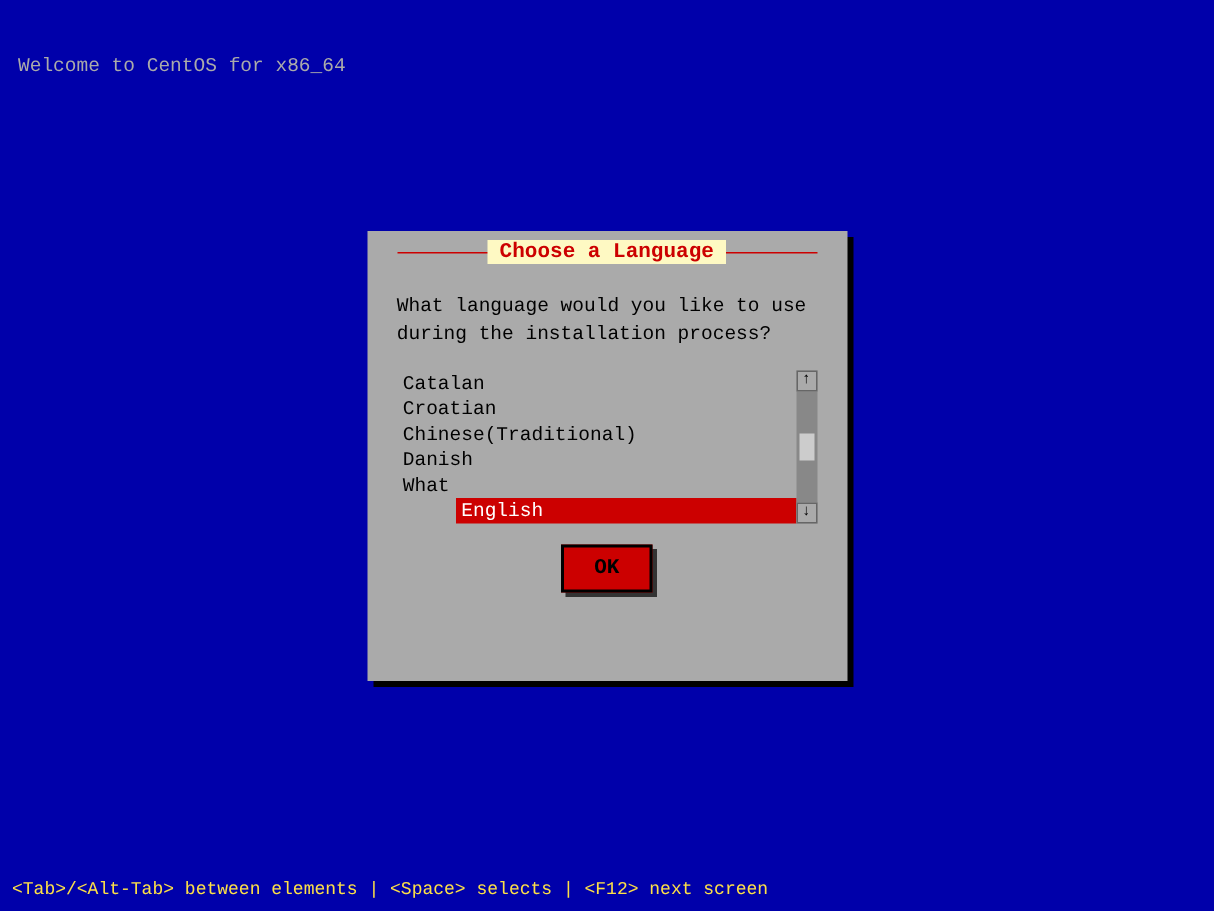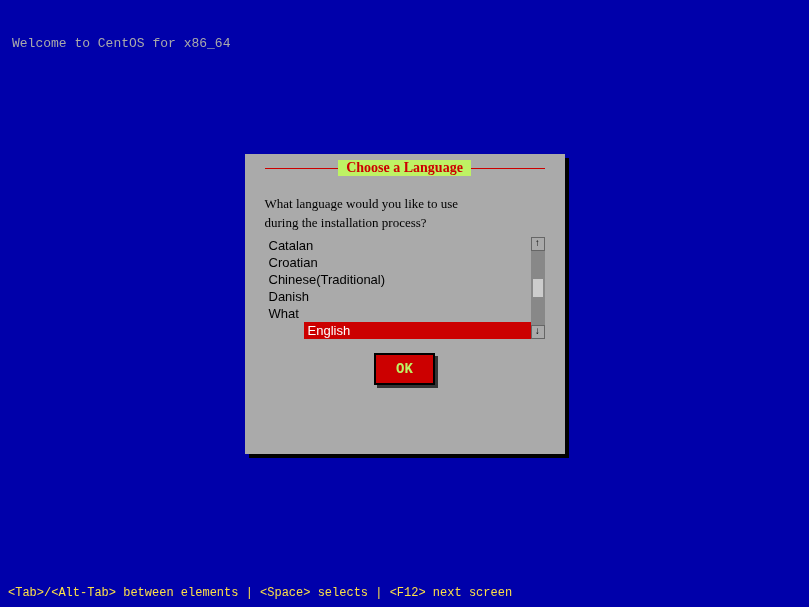--- a/index.html
+++ b/index.html
@@ -69,55 +69,55 @@
       right: 20px;
       top: 50%;
       height: 1px;
       background-color: #cc0000;
     }
 
     .dialog-title {
       color: #cc0000;
       font-size: 14px;
       font-weight: bold;
-      background-color: #bef264;
+      background-color: #fef9c3;
       padding: 0 8px;
       position: relative;
       z-index: 1;
-      font-family: Liberation Serif, serif;
+      font-family: Liberation Mono, monospace;
     }
 
     .dialog-body {
       padding: 12px 20px;
     }
 
     .dialog-question {
       color: #000000;
       font-size: 13px;
-      margin-bottom: 4px;
+      margin-bottom: 14px;
       line-height: 1.5;
-      font-family: Liberation Serif, serif;
+      font-family: Liberation Mono, monospace;
     }
 
     .language-list-container {
       display: flex;
       margin-bottom: 14px;
     }
 
     .language-list {
       flex: 1;
       background-color: #aaaaaa;
       list-style: none;
       padding: 0;
     }
 
     .language-list li {
       padding: 1px 4px;
       font-size: 13px;
-      font-family: Liberation Sans, sans-serif;
+      font-family: Liberation Mono, monospace;
       color: #000000;
       cursor: pointer;
     }
 
     .language-list li.selected {
       background-color: #cc0000;
       color: #ffffff;
       margin-left: 39px;
     }
 
@@ -153,21 +153,21 @@
     }
 
     .ok-button-container {
       display: flex;
       justify-content: center;
       padding-bottom: 16px;
     }
 
     .ok-button {
       background-color: #cc0000;
-      color: #bef264;
+      color: #000000;
       border: 2px solid #000000;
       padding: 6px 20px;
       font-size: 14px;
       font-family: 'Courier New', Courier, monospace;
       font-weight: bold;
       cursor: pointer;
       box-shadow: 3px 3px 0px #333333;
     }
   </style>
 </head>

